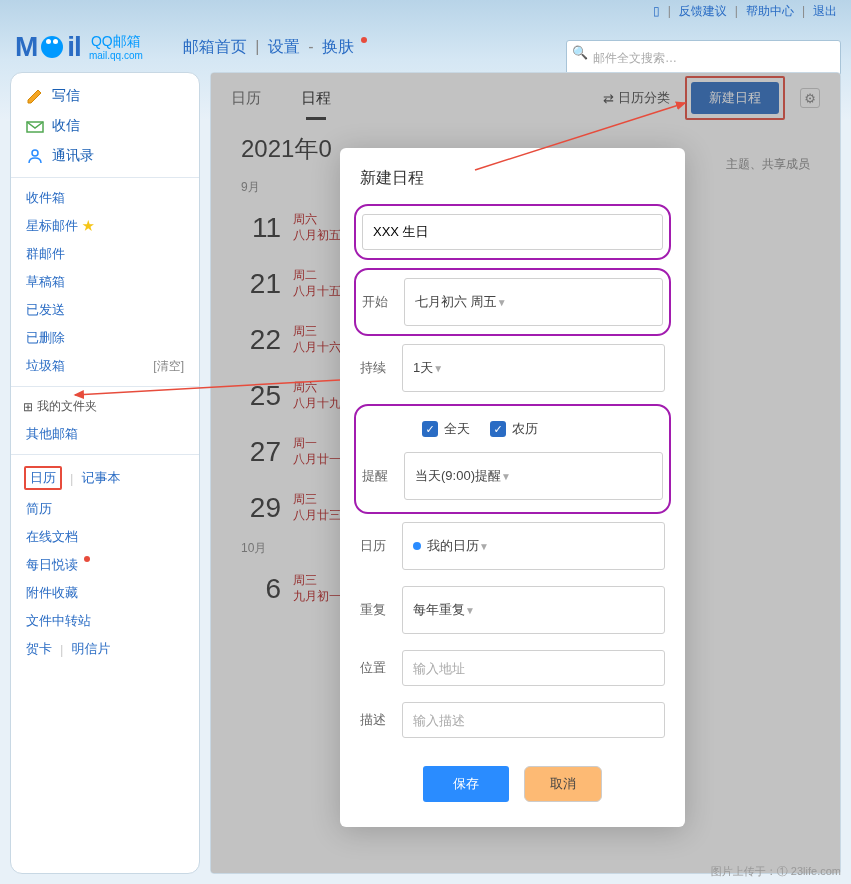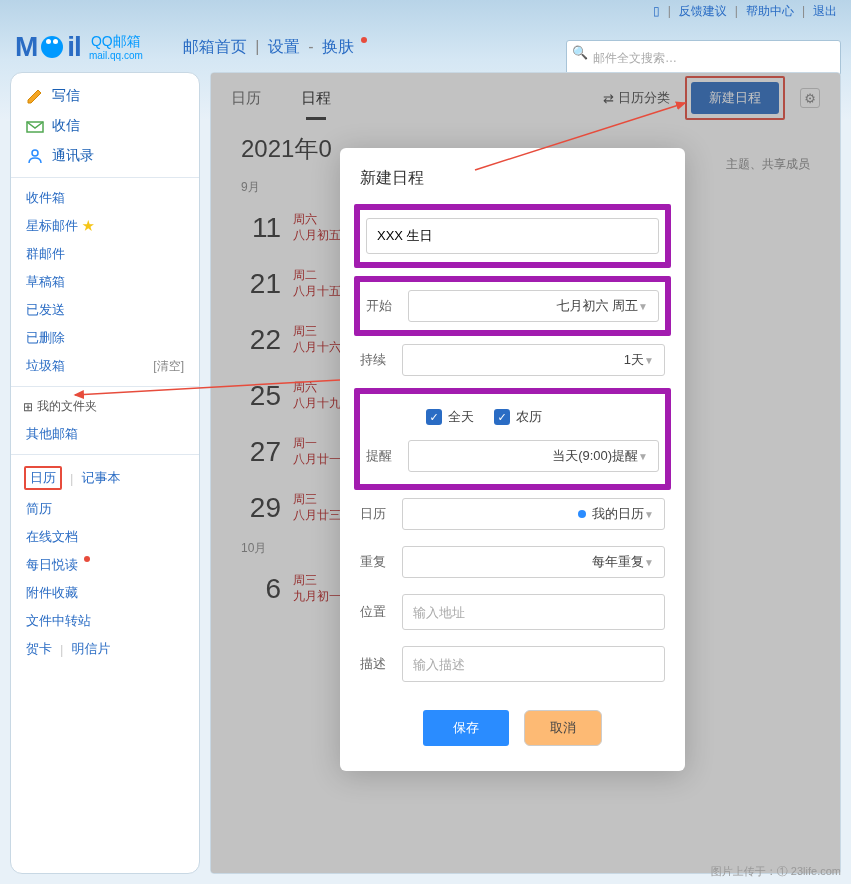--- a/index.html
+++ b/index.html
@@ -48,23 +48,23 @@
 .cal-sub{position:absolute;right:30px;top:83px;font-size:12px;color:#888}
 .month-label{padding:4px 30px;font-size:12px;color:#888}
 .event-row{display:flex;align-items:center;padding:12px 30px;gap:12px}
 .event-day{font-size:28px;font-weight:300;color:#333;width:40px;text-align:right}
 .event-info{display:flex;flex-direction:column;font-size:12px;color:#b91c1c;line-height:1.3}
 .modal{position:absolute;top:148px;left:340px;width:345px;background:#fff;border-radius:6px;box-shadow:0 4px 30px rgba(0,0,0,0.2);z-index:10;padding:20px 0}
 .modal-title{font-size:16px;padding:0 20px 15px;color:#333}
 .modal-row{display:flex;align-items:center;padding:8px 20px;gap:12px;position:relative}
 .modal-label{width:30px;font-size:13px;color:#666;flex-shrink:0}
 .modal-input{flex:1;height:36px;border:1px solid #d0d0d0;border-radius:3px;padding:0 10px;font-size:13px}
-.modal-select{flex:1;height:32px;border:1px solid #d0d0d0;border-radius:3px;padding:12px 10px;font-size:13px;display:flex;align-items:center;justify-content:flex-end;color:#444;cursor:pointer}
+.modal-select{flex:1;height:48px;border:1px solid #d0d0d0;border-radius:3px;padding:12px 10px;font-size:13px;display:flex;align-items:center;justify-content:flex-start;color:#444;cursor:pointer}
 .caret{color:#aaa;font-size:10px}
-.red-box{border:6px solid #a21caf;border-radius:2px;margin:0 14px;padding:2px 4px}
+.red-box{border:2px solid #a21caf;border-radius:14px;margin:0 14px;padding:2px 4px}
 .red-box .modal-row{padding:6px 2px}
 .chk-row{display:flex;align-items:center;gap:20px;padding:8px 20px 8px 62px}
 .chk{display:flex;align-items:center;gap:6px;font-size:13px;color:#444}
 .chk-box{width:16px;height:16px;background:#2a6cc4;border-radius:3px;display:flex;align-items:center;justify-content:center;color:#fff;font-size:11px}
 .cal-dot{width:8px;height:8px;background:#2a8cff;border-radius:50%;display:inline-block;margin-right:6px}
 .modal-footer{display:flex;justify-content:center;gap:15px;padding:20px 20px 5px}
 .btn-save{background:#2a8cff;color:#fff;border:none;padding:8px 30px;border-radius:3px;font-size:13px;cursor:pointer}
 .btn-cancel{background:#fdba74;color:#444;border:1px solid #ccc;padding:8px 25px;border-radius:6px;font-size:13px;cursor:pointer}
 .arrow-svg{position:absolute;pointer-events:none;z-index:20}
 .watermark{position:absolute;bottom:5px;right:10px;font-size:11px;color:#999;z-index:30}

